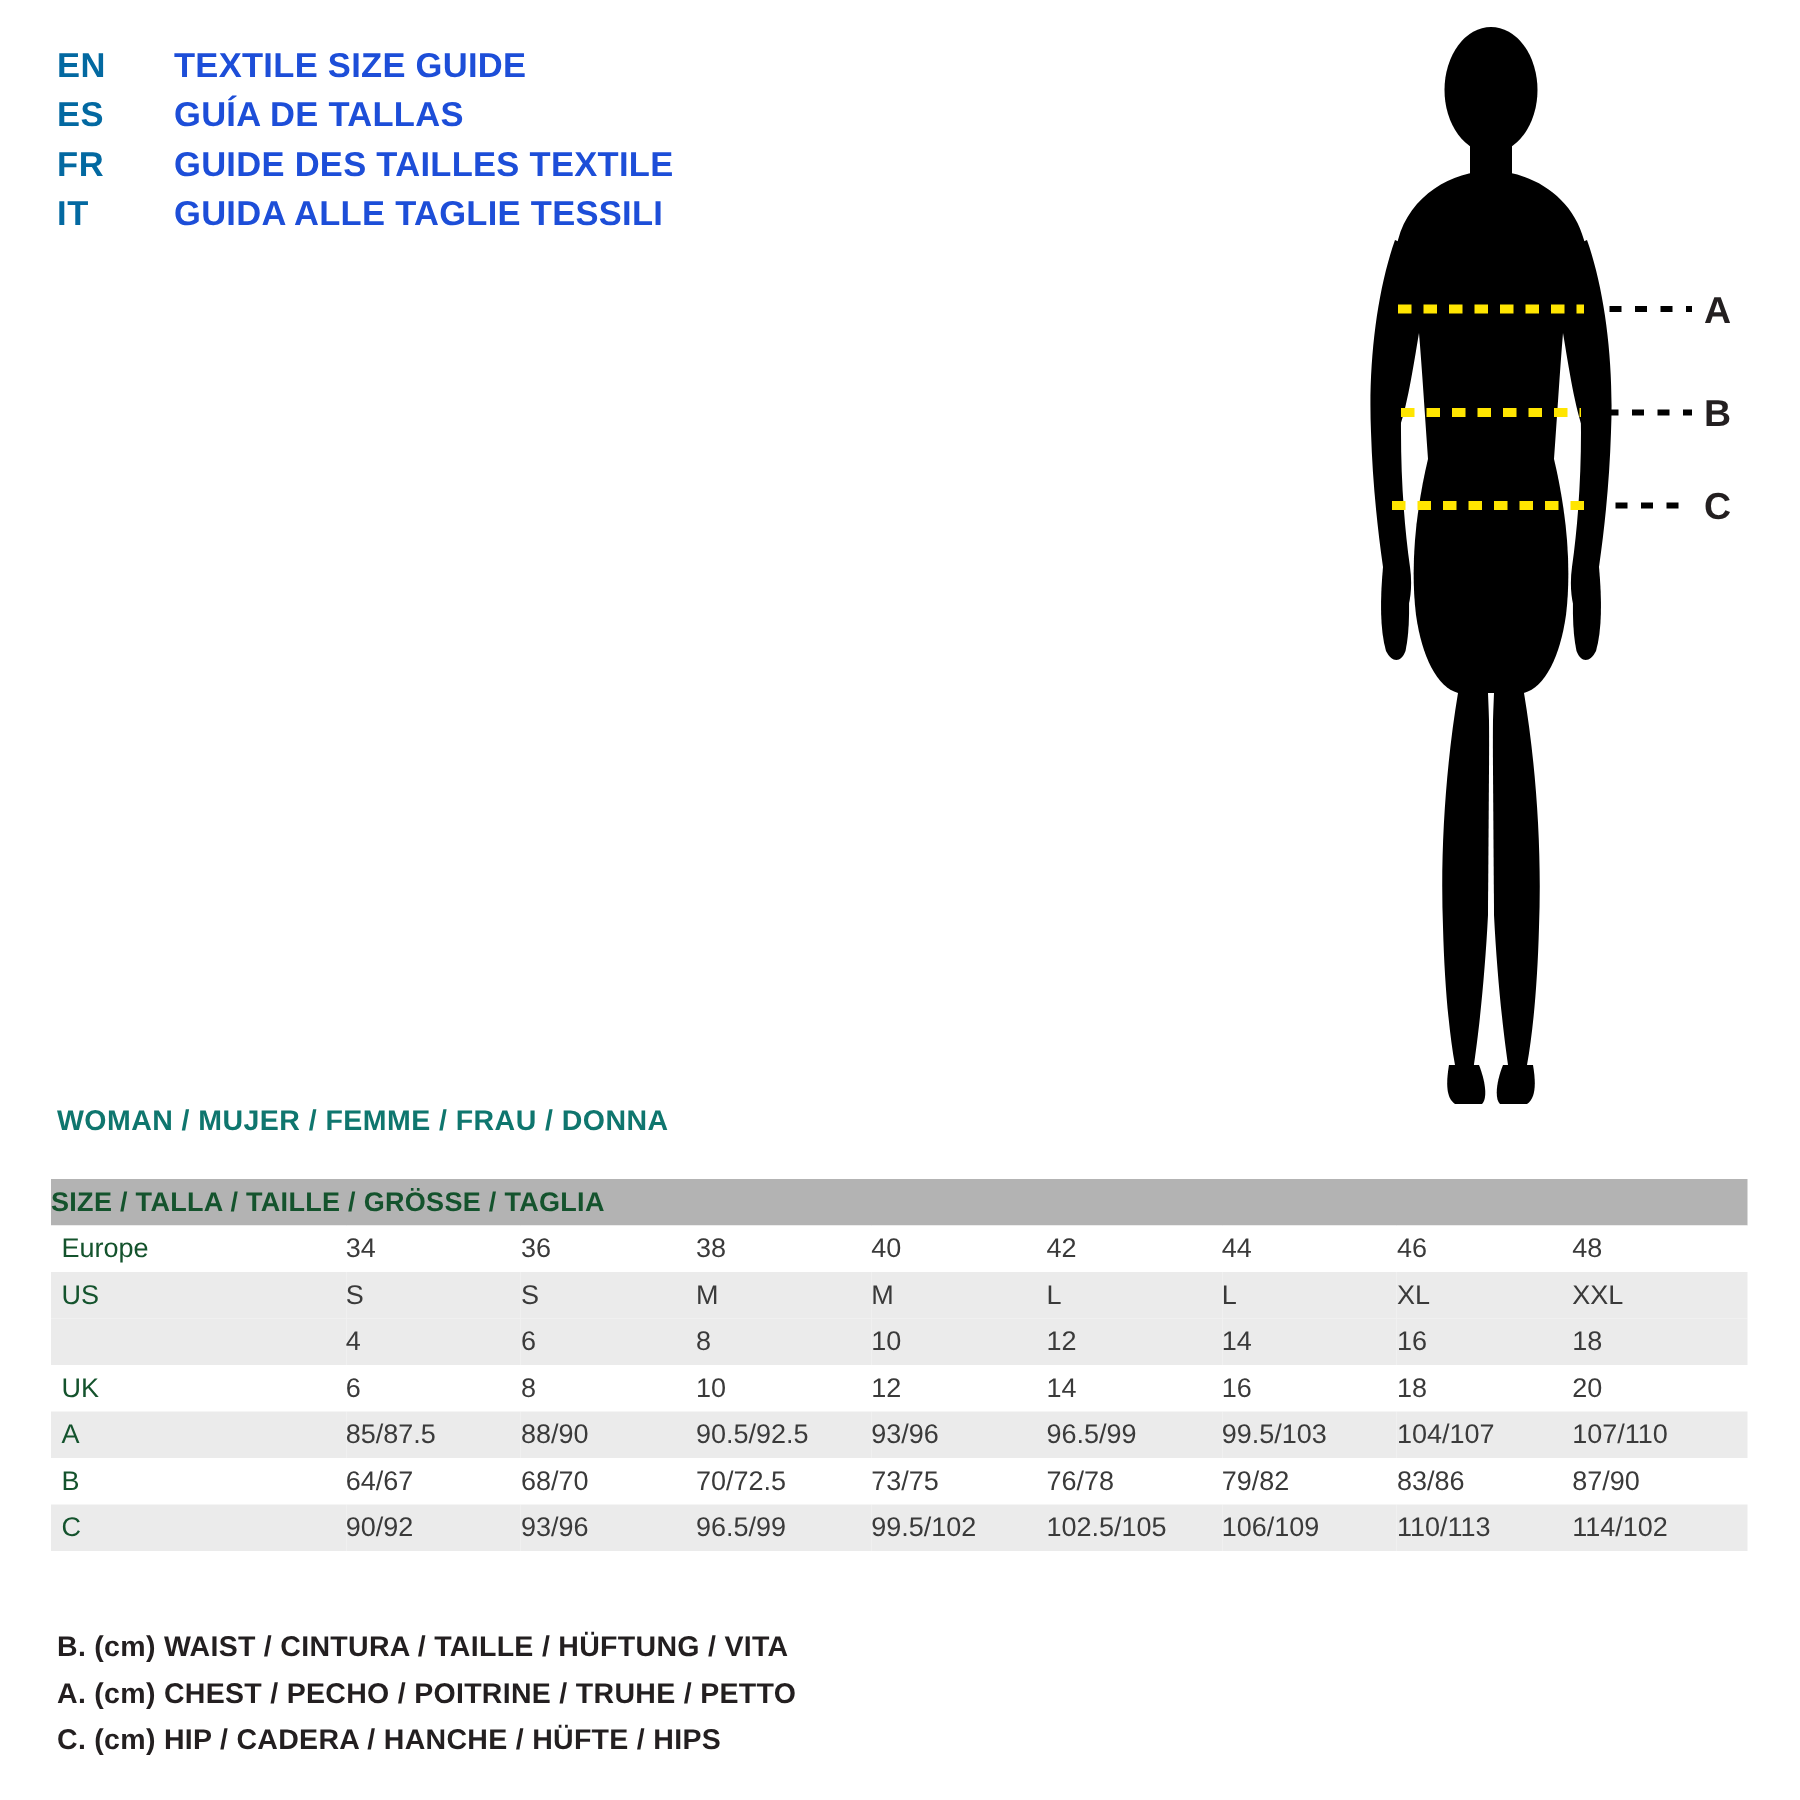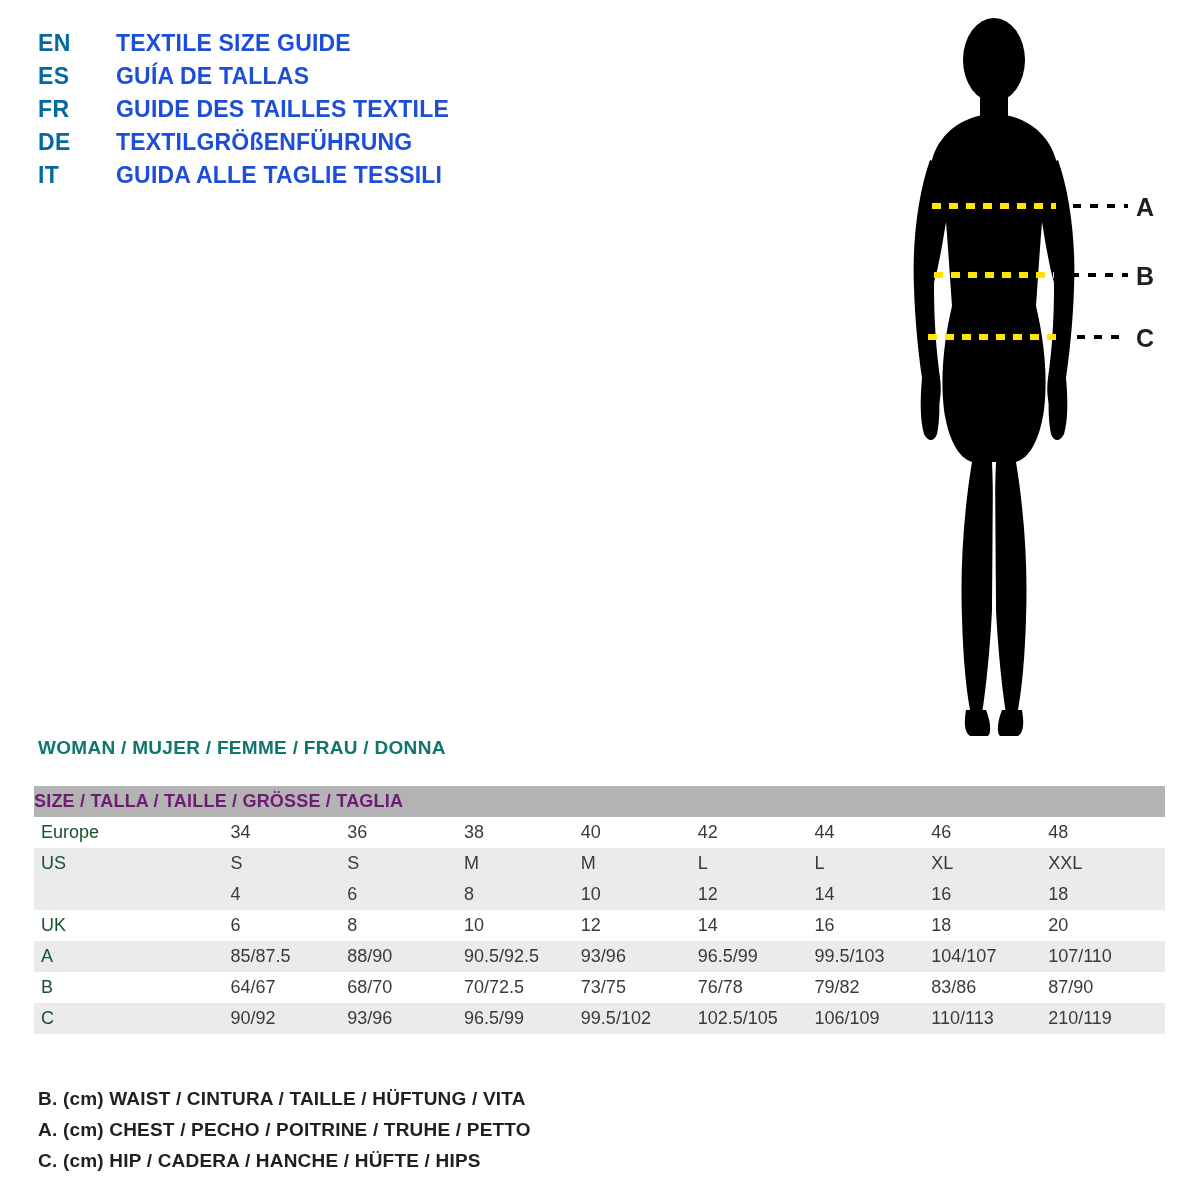--- a/index.html
+++ b/index.html
@@ -89,21 +89,21 @@
   #size-table td.val {
     text-align: left;
     width: 117px;
   }
   tr.head-row {
     background: #b3b3b3;
   }
   tr.head-row th {
     font-weight: bold;
     font-size: 18px;
-    color: #701a75;
+    color: #14532d;
     text-align: left;
     padding-left: 7px;
     letter-spacing: 0.2px;
     margin-left: 20px;
   }
   tr.shade { background: #ebebeb; }
   tr.plain { background: #ffffff; }
 
   
   #footnotes {
@@ -131,24 +131,20 @@
   </div>
   <div class="lang-row">
     <span class="lang-code">ES</span>
     <span class="lang-title">GUÍA DE TALLAS</span>
   </div>
   <div class="lang-row">
     <span class="lang-code">FR</span>
     <span class="lang-title">GUIDE DES TAILLES TEXTILE</span>
   </div>
   <div class="lang-row">
-    <span class="lang-code">DE</span>
-    <span class="lang-title">TEXTILGRÖßENFÜHRUNG</span>
-  </div>
-  <div class="lang-row">
     <span class="lang-code">IT</span>
     <span class="lang-title">GUIDA ALLE TAGLIE TESSILI</span>
   </div>
 </div>
 
 <div id="figure-area">
   <svg id="figure-svg" width="330" height="740" viewBox="0 0 330 740" xmlns="http://www.w3.org/2000/svg">
     <g fill="#000000">
 
       <ellipse cx="134" cy="50" rx="31" ry="42"></ellipse>
@@ -310,21 +306,21 @@
 
     <tr class="shade">
       <td class="rowhead">C</td>
       <td class="val">90/92</td>
       <td class="val">93/96</td>
       <td class="val">96.5/99</td>
       <td class="val">99.5/102</td>
       <td class="val">102.5/105</td>
       <td class="val">106/109</td>
       <td class="val">110/113</td>
-      <td class="val">210/119</td>
+      <td class="val">114/102</td>
     </tr>
   </tbody>
 </table>
 
 <div id="footnotes">
   <div class="footnote">B. (cm) WAIST / CINTURA / TAILLE / HÜFTUNG / VITA</div>
   <div class="footnote">A. (cm) CHEST / PECHO / POITRINE / TRUHE / PETTO</div>
   <div class="footnote">C. (cm) HIP / CADERA / HANCHE / HÜFTE / HIPS</div>
 </div>
 

